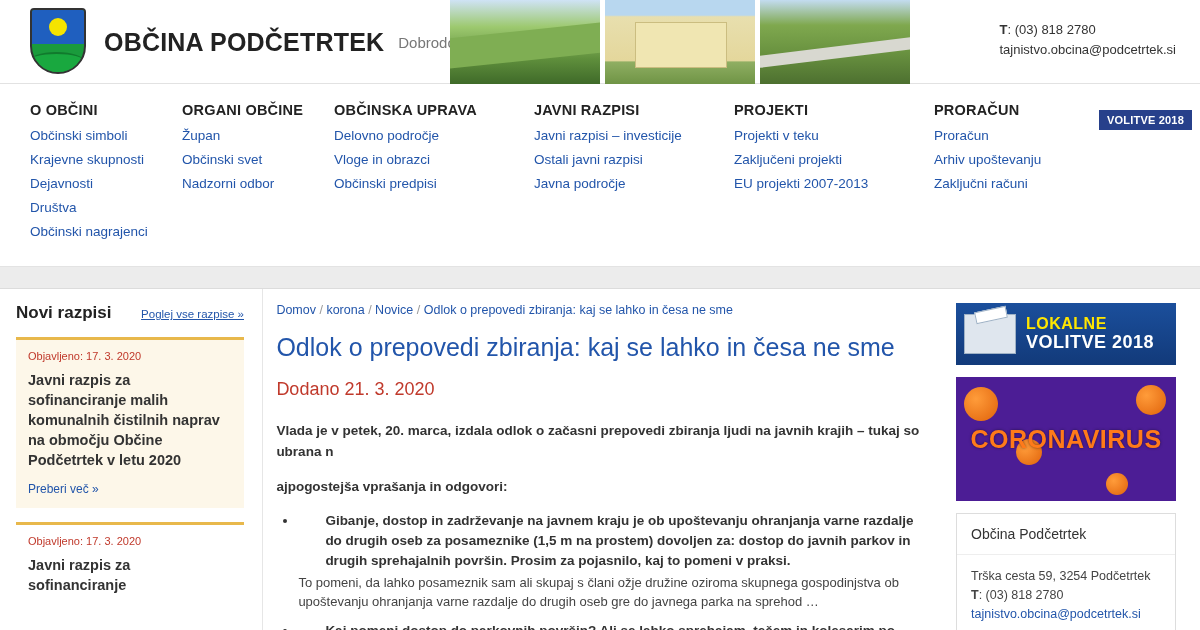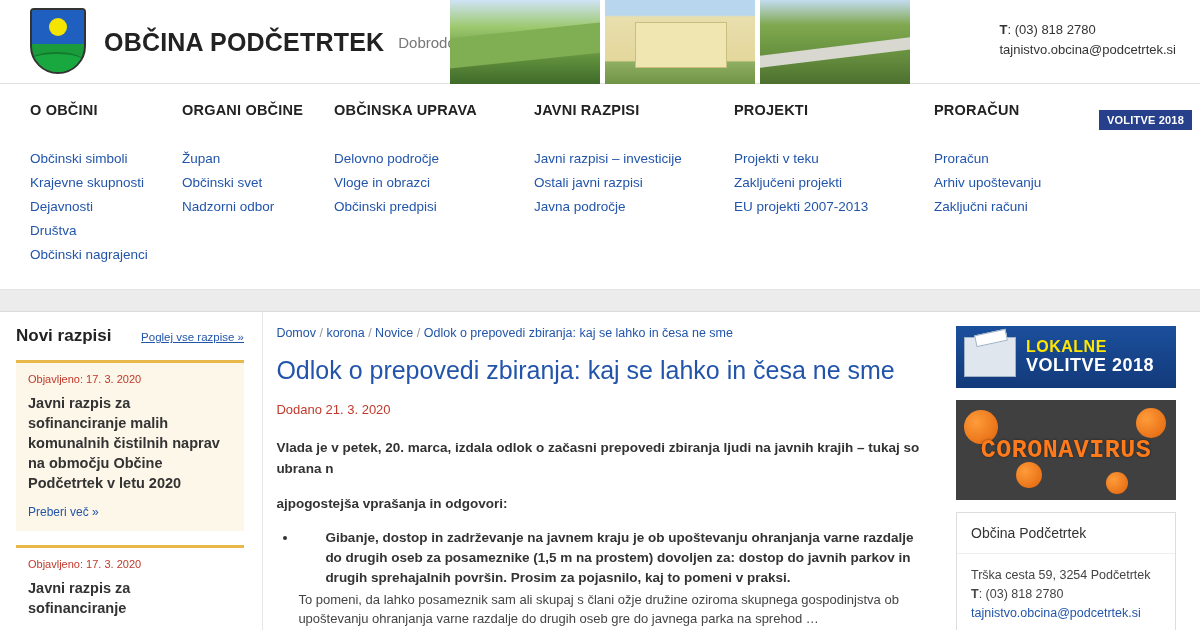--- a/index.html
+++ b/index.html
@@ -39,21 +39,21 @@
   .header-contact { position:absolute; right:24px; top:20px; text-align:left; font-size:13px; line-height:20px; color:#333; }
   .header-contact a { color:#333; text-decoration:none; }
 
   
   .nav { position:relative; background:#fff; padding:18px 0 22px 0; }
   .nav-cols { display:flex; padding-left:30px; }
   .nav-col { width:152px; }
   .nav-col.wide { width:200px; }
   .nav-head {
     font-size:14.5px; font-weight:bold; color:#222; text-transform:uppercase;
-    margin-bottom:29px; letter-spacing:0.2px; white-space:nowrap;
+    margin-bottom:6px; letter-spacing:0.2px; white-space:nowrap;
   }
   .nav-item { display:block; color:#2255aa; text-decoration:none; font-size:13.5px; line-height:24px; }
   .volitve-badge {
     position:absolute; right:8px; top:26px; background:#27408b; color:#fff;
     font-size:11px; font-weight:bold; padding:4px 8px; letter-spacing:0.2px;
   }
   .nav-sep { height:1px; background:#e3e3e3; }
   .gray-band { height:22px; background:#ececec; border-bottom:1px solid #dcdcdc; }
 
   
@@ -71,37 +71,37 @@
   .razpis-date { color:#c0392b; font-size:11px; margin-bottom:8px; }
   .razpis-title { font-size:14.5px; font-weight:bold; color:#333; line-height:20px; }
   .razpis-more { display:inline-block; margin-top:12px; font-size:12px; color:#2255aa; text-decoration:none; }
 
   
   .breadcrumb { font-size:12.5px; color:#888; margin-bottom:14px; }
   .breadcrumb a { color:#2255aa; text-decoration:none; }
   .breadcrumb .sep { color:#999; }
   .breadcrumb .cur { color:#2255aa; }
   .article-title { font-size:25px; color:#2255aa; font-weight:normal; margin:0 0 16px 0; line-height:32px; }
-  .article-date { color:#c0392b; font-size:13px; margin-bottom:20px; }
+  .article-date { color:#c0392b; font-size:18px; margin-bottom:20px; }
   .lead { font-size:13.5px; font-weight:bold; color:#333; line-height:21px; margin-bottom:14px; }
   .lead2 { font-size:13.5px; font-weight:bold; color:#333; line-height:21px; margin-bottom:14px; }
   ul.qa { margin:0; padding-left:22px; }
   ul.qa li { margin-bottom:10px; }
   .q { font-size:13.5px; font-weight:bold; color:#333; line-height:20px;margin-left:27px; }
   .a { font-size:13px; color:#444; line-height:19px; margin-top:2px; }
 
   
   .banner { width:220px; margin-bottom:12px; position:relative; overflow:hidden; }
   .banner.volitve { height:62px; background:linear-gradient(180deg,#1b4f9c 0%,#123a7a 100%); display:flex; align-items:center; }
   .ballot { width:52px; height:40px; margin-left:8px; background:#dfe6ee; border:1px solid #9fb2c6; position:relative; }
   .ballot:after { content:""; position:absolute; left:10px; top:-6px; width:30px; height:10px; background:#fff; border:1px solid #9fb2c6; transform:rotate(-12deg); }
   .volitve-text { margin-left:10px; line-height:1.05; }
   .volitve-l1 { color:#ffe600; font-size:16px; font-weight:bold; letter-spacing:0.5px; }
   .volitve-l2 { color:#fff; font-size:18px; font-weight:bold; letter-spacing:0.5px; }
-  .banner.corona { height:100px; background:#404040; display:flex; align-items:center; justify-content:center;font-family:Liberation Mono, monospace; }
+  .banner.corona { height:124px; background:#4c1d95; display:flex; align-items:center; justify-content:center; }
   .banner.corona .cword { color:#ff7a1a; font-size:25px; font-weight:bold; letter-spacing:0.5px; text-shadow:0 0 3px rgba(0,0,0,.5); z-index:2; }
   .virus { position:absolute; border-radius:50%; background:radial-gradient(circle at 35% 35%, #ff9c3a, #e0620a); }
   .contact-box { width:220px; border:1px solid #ddd; background:#fff; }
   .contact-head { padding:12px 14px; border-bottom:1px solid #eee; font-size:14px; color:#333; }
   .contact-body { padding:12px 14px; font-size:12.5px; line-height:19px; color:#444; }
   .contact-body a { color:#2255aa; text-decoration:none; }
   .divider-v { width:1px; background:#e6e6e6; }
 </style>
 </head>
 <body>

